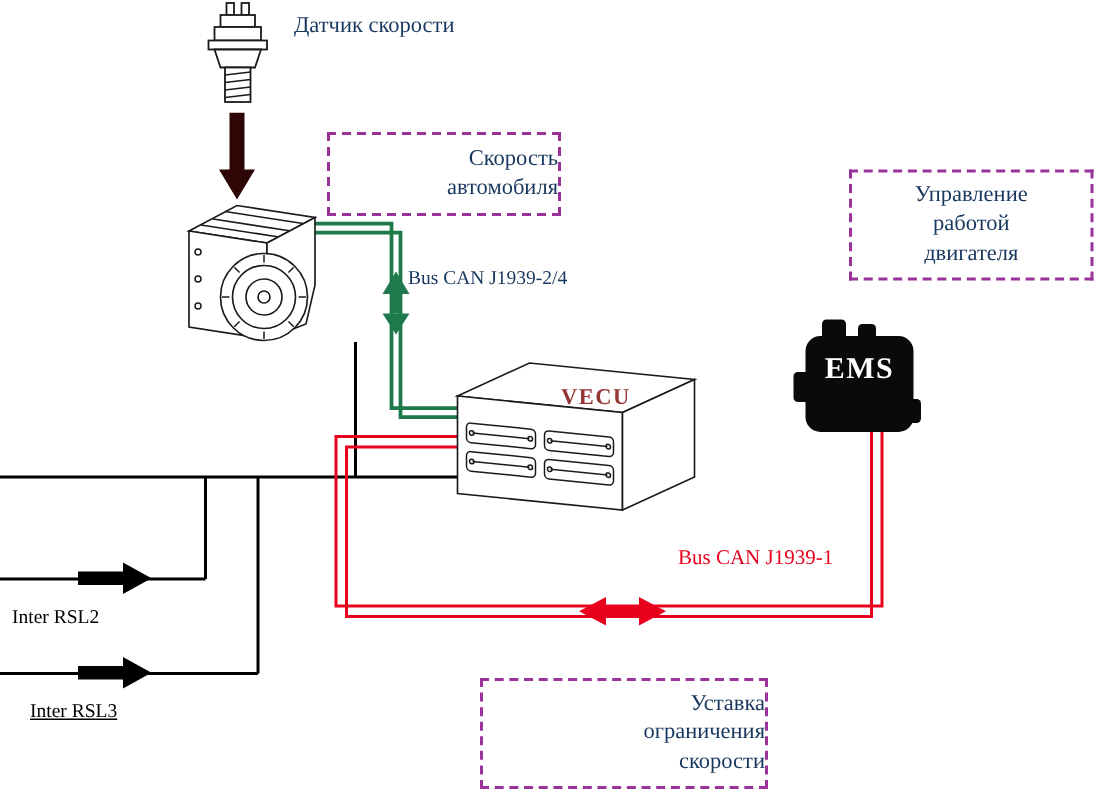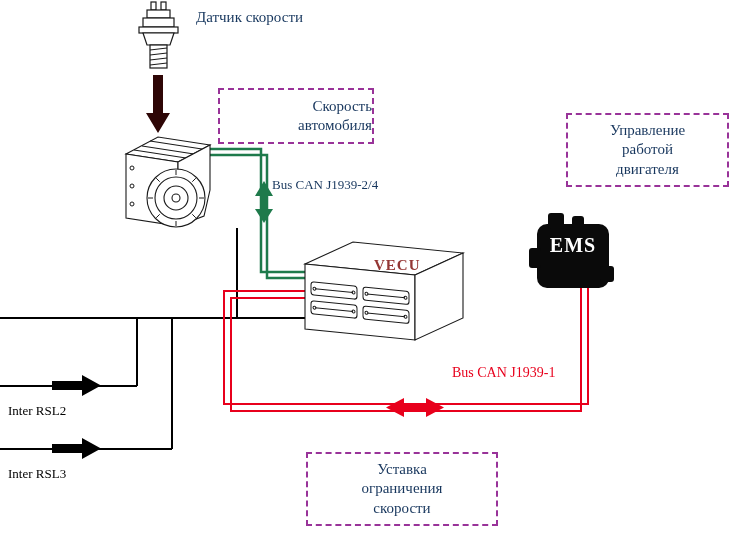--- a/index.html
+++ b/index.html
@@ -22,28 +22,28 @@
     position:absolute;
     border:2px dashed var(--callout-border);
     color:var(--callout-text);
     display:flex; flex-direction:column; justify-content:center;
     text-align:center; font-size:15px; line-height:1.3;
     background:transparent;
   }
   .callout span{ display:block; }
   .callout-vehicle-speed{ left:218px; top:88px;  width:156px; height:56px;text-align:right; }
   .callout-engine-control{ left:566px; top:113px; width:163px; height:74px; }
-  .callout-speed-limit{   left:306px; top:452px; width:192px; height:74px; }
+  .callout-speed-limit{   left:320px; top:452px; width:192px; height:74px;text-align:right; }
 
   .lbl{ position:absolute; white-space:nowrap; }
   .sensor-label{ left:196px; top:9px;  font-size:15px; color:var(--sensor-label); }
   .green-bus-label{ left:272px; top:177px; font-size:13px; color:var(--callout-text); }
   .red-bus-label{ left:452px; top:365px; font-size:14px; color:var(--red); }
   .rsl2-label{ left:8px; top:403px; font-size:13px; color:#000;text-align:right; }
-  .rsl3-label{ left:8px; top:466px; font-size:13px; color:#000; }
+  .rsl3-label{ left:20px; top:466px; font-size:13px; color:#000;text-decoration:underline; }
   .vecu-label{ left:374px; top:257px; font-size:15px; font-weight:bold; letter-spacing:1px; color:var(--vecu-text); }
 
   svg text{ font-family:"Liberation Serif", serif; }
 </style>
 </head>
 <body>
 
 <div class="canvas">
 
   <svg class="layer" width="737" height="535" viewBox="0 0 737 535">

